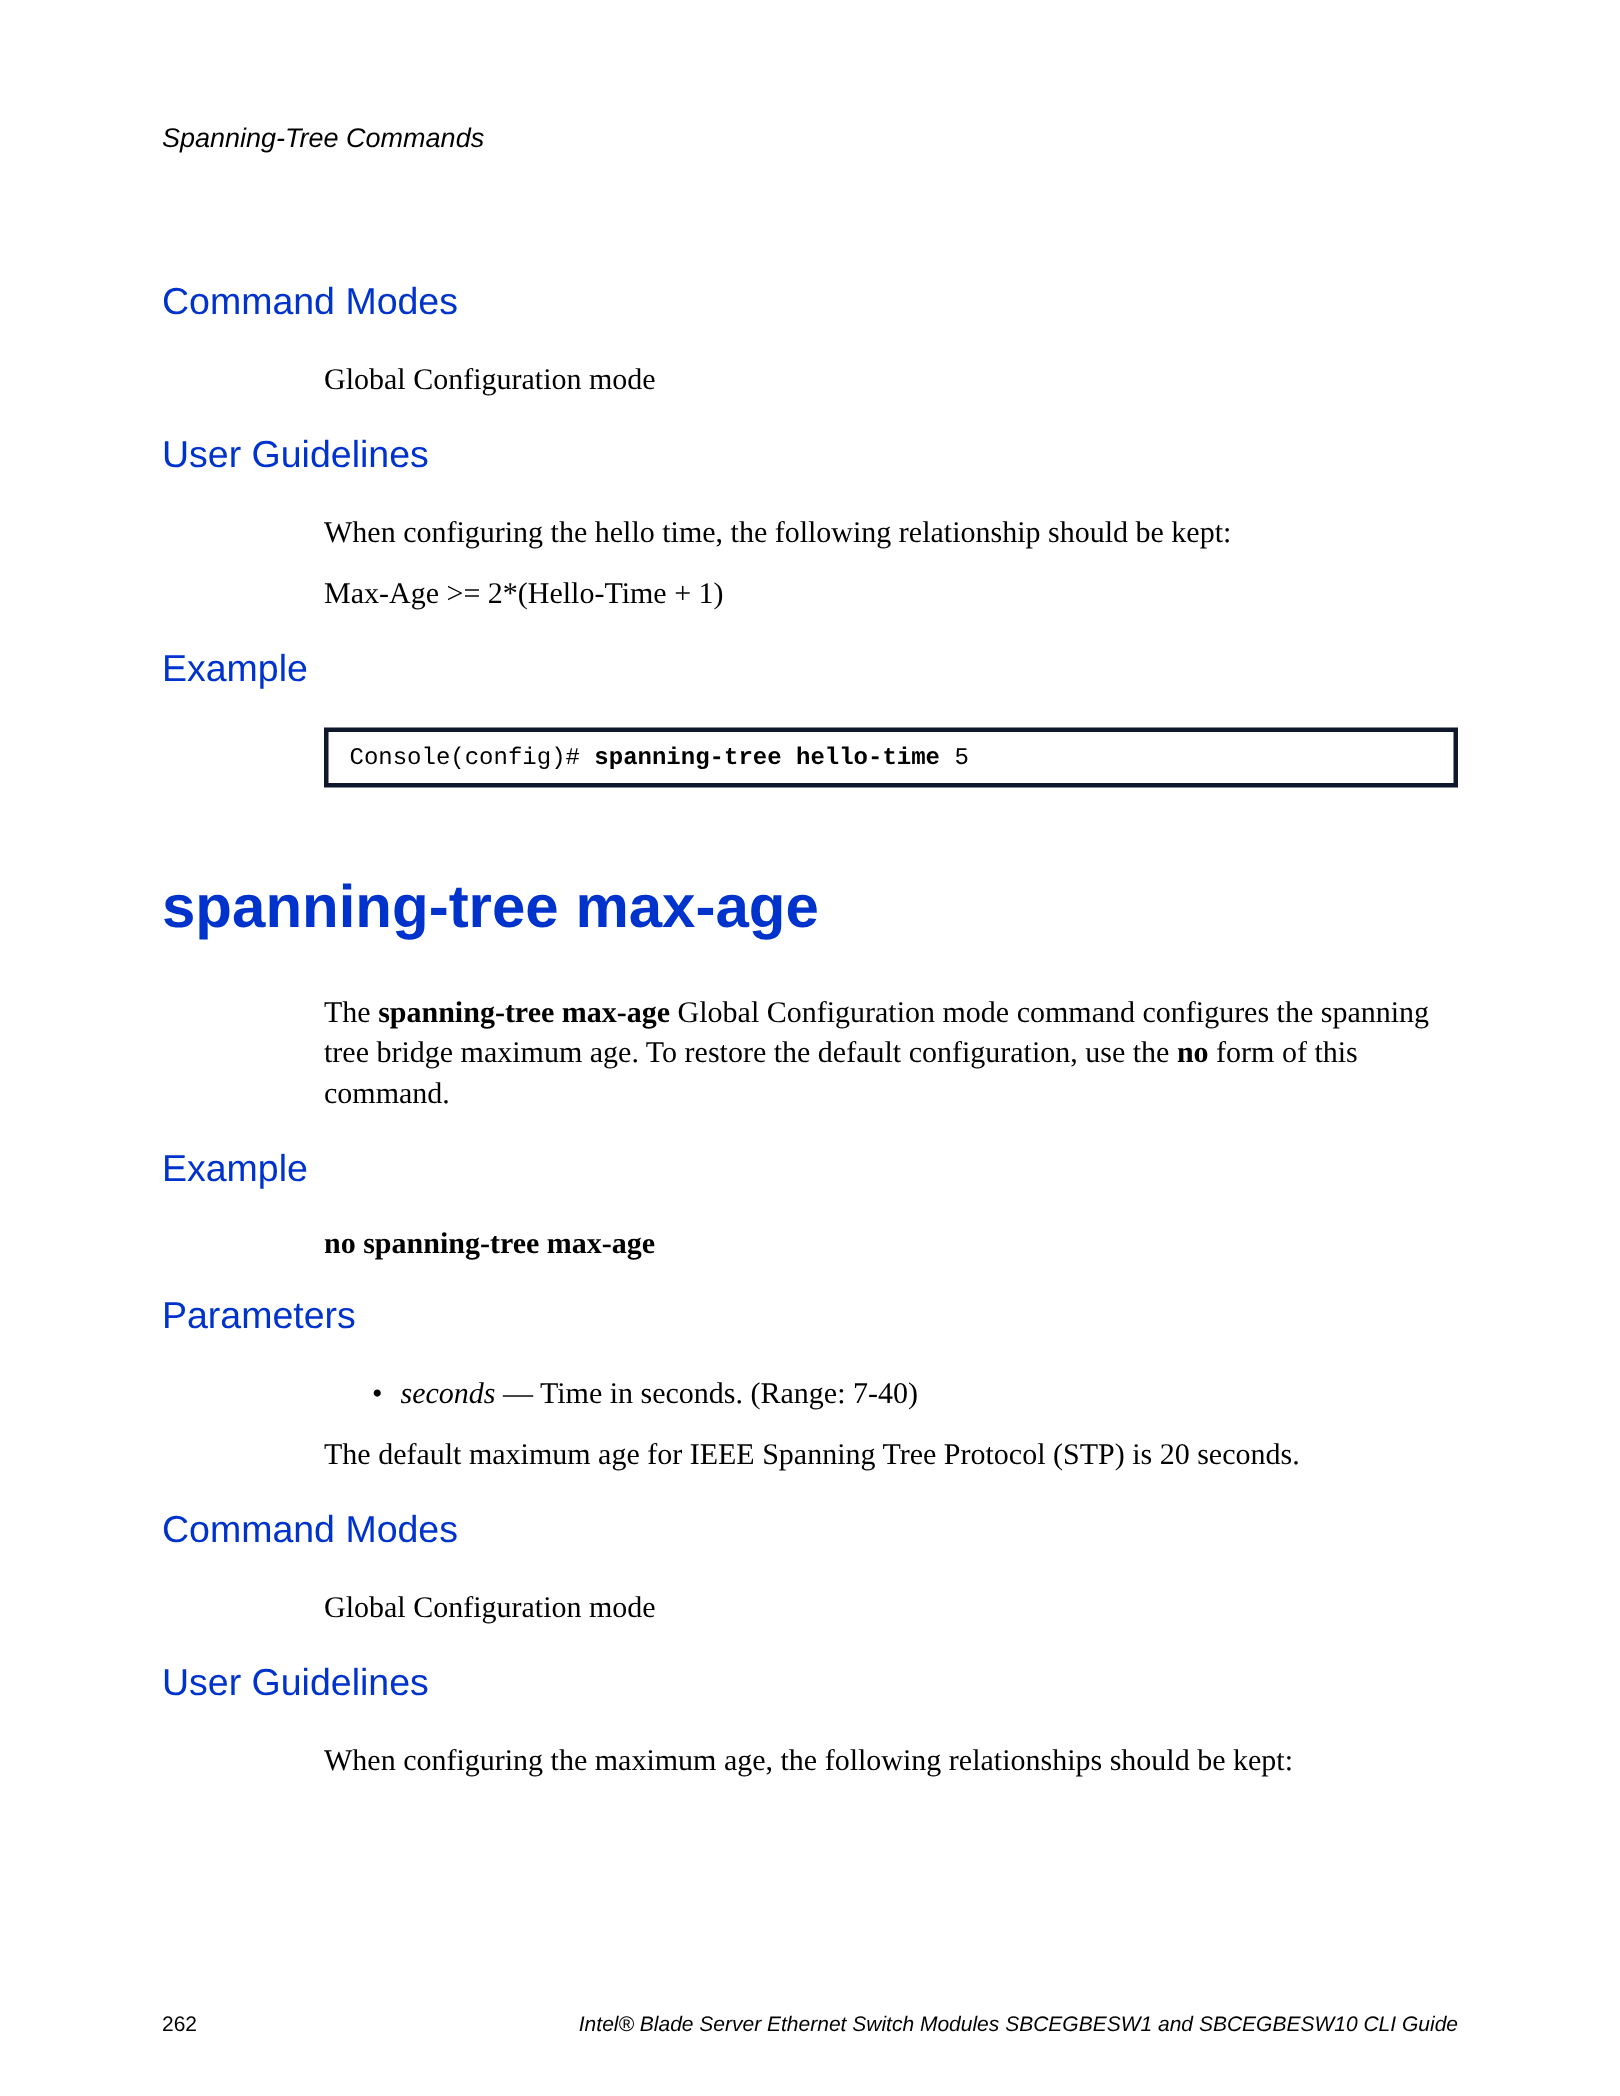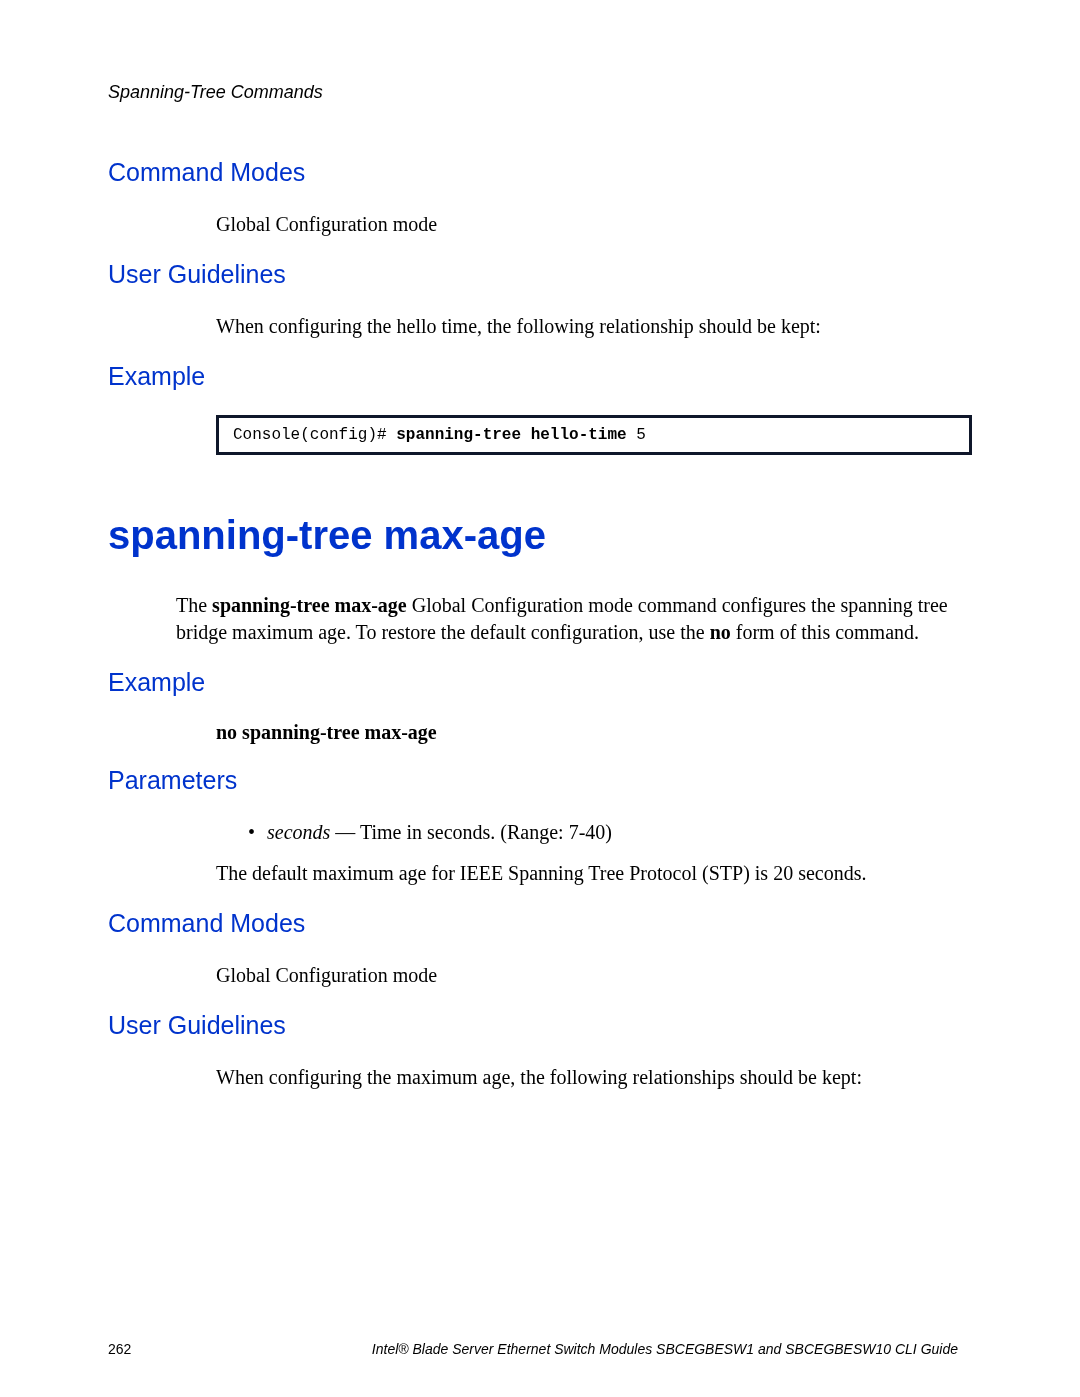--- a/index.html
+++ b/index.html
@@ -16,21 +16,21 @@
     }
     .page {
       padding: 82px 108px 40px 108px;
       height: 100%;
       position: relative;
     }
     .running-header {
       font-style: italic;
       font-size: 18px;
       font-family: Arial, Helvetica, sans-serif;
-      margin-bottom: 55px;
+      margin-bottom: 84px;
     }
     .section-heading {
       font-family: Arial, Helvetica, sans-serif;
       color: #0033cc;
       font-size: 25px;
       font-weight: 400;
       margin-top: 22px;
       margin-bottom: 24px;
     }
     .body-text {
@@ -63,21 +63,21 @@
     .h1-command {
       font-family: Arial, Helvetica, sans-serif;
       color: #0033cc;
       font-size: 40px;
       font-weight: bold;
       margin-top: 58px;
       margin-bottom: 34px;
     }
     .intro-para {
       font-size: 20px;
-      margin-left: 68px;
+      margin-left: 108px;
       line-height: 1.35;
       margin-bottom: 12px;
     }
     .syntax-line {
       font-size: 20px;
       margin-left: 108px;
       font-weight: bold;
       margin-bottom: 12px;
     }
     .syntax-italic {
@@ -104,21 +104,21 @@
     .italic {
       font-style: italic;
     }
     .bold {
       font-weight: bold;
     }
     .footer {
       position: absolute;
       bottom: 40px;
       left: 108px;
-      right: 122px;
+      right: 108px;
       display: flex;
       justify-content: space-between;
       font-family: Arial, Helvetica, sans-serif;
       font-size: 14px;
       font-style: italic;
     }
     .footer-page {
       font-style: normal;
     }
   </style>
@@ -127,20 +127,21 @@
 
 <div class="page">
 
   <div class="running-header">Spanning-Tree Commands</div>
 
   <h2 class="section-heading">Command Modes</h2>
   <p class="body-text">Global Configuration mode</p>
 
   <h2 class="section-heading">User Guidelines</h2>
   <p class="body-text-block">When configuring the hello time, the following relationship should be kept:</p>
+  <p class="body-text">Max-Age &gt;= 2*(Hello-Time + 1)</p>
 
   <h2 class="section-heading">Example</h2>
 
   <div class="code-box">
     <span class="code-prompt">Console(config)# </span><span class="code-bold">spanning-tree hello-time</span><span> 5</span>
   </div>
 
   <h1 class="h1-command">spanning-tree max-age</h1>
 
   <p class="intro-para">

